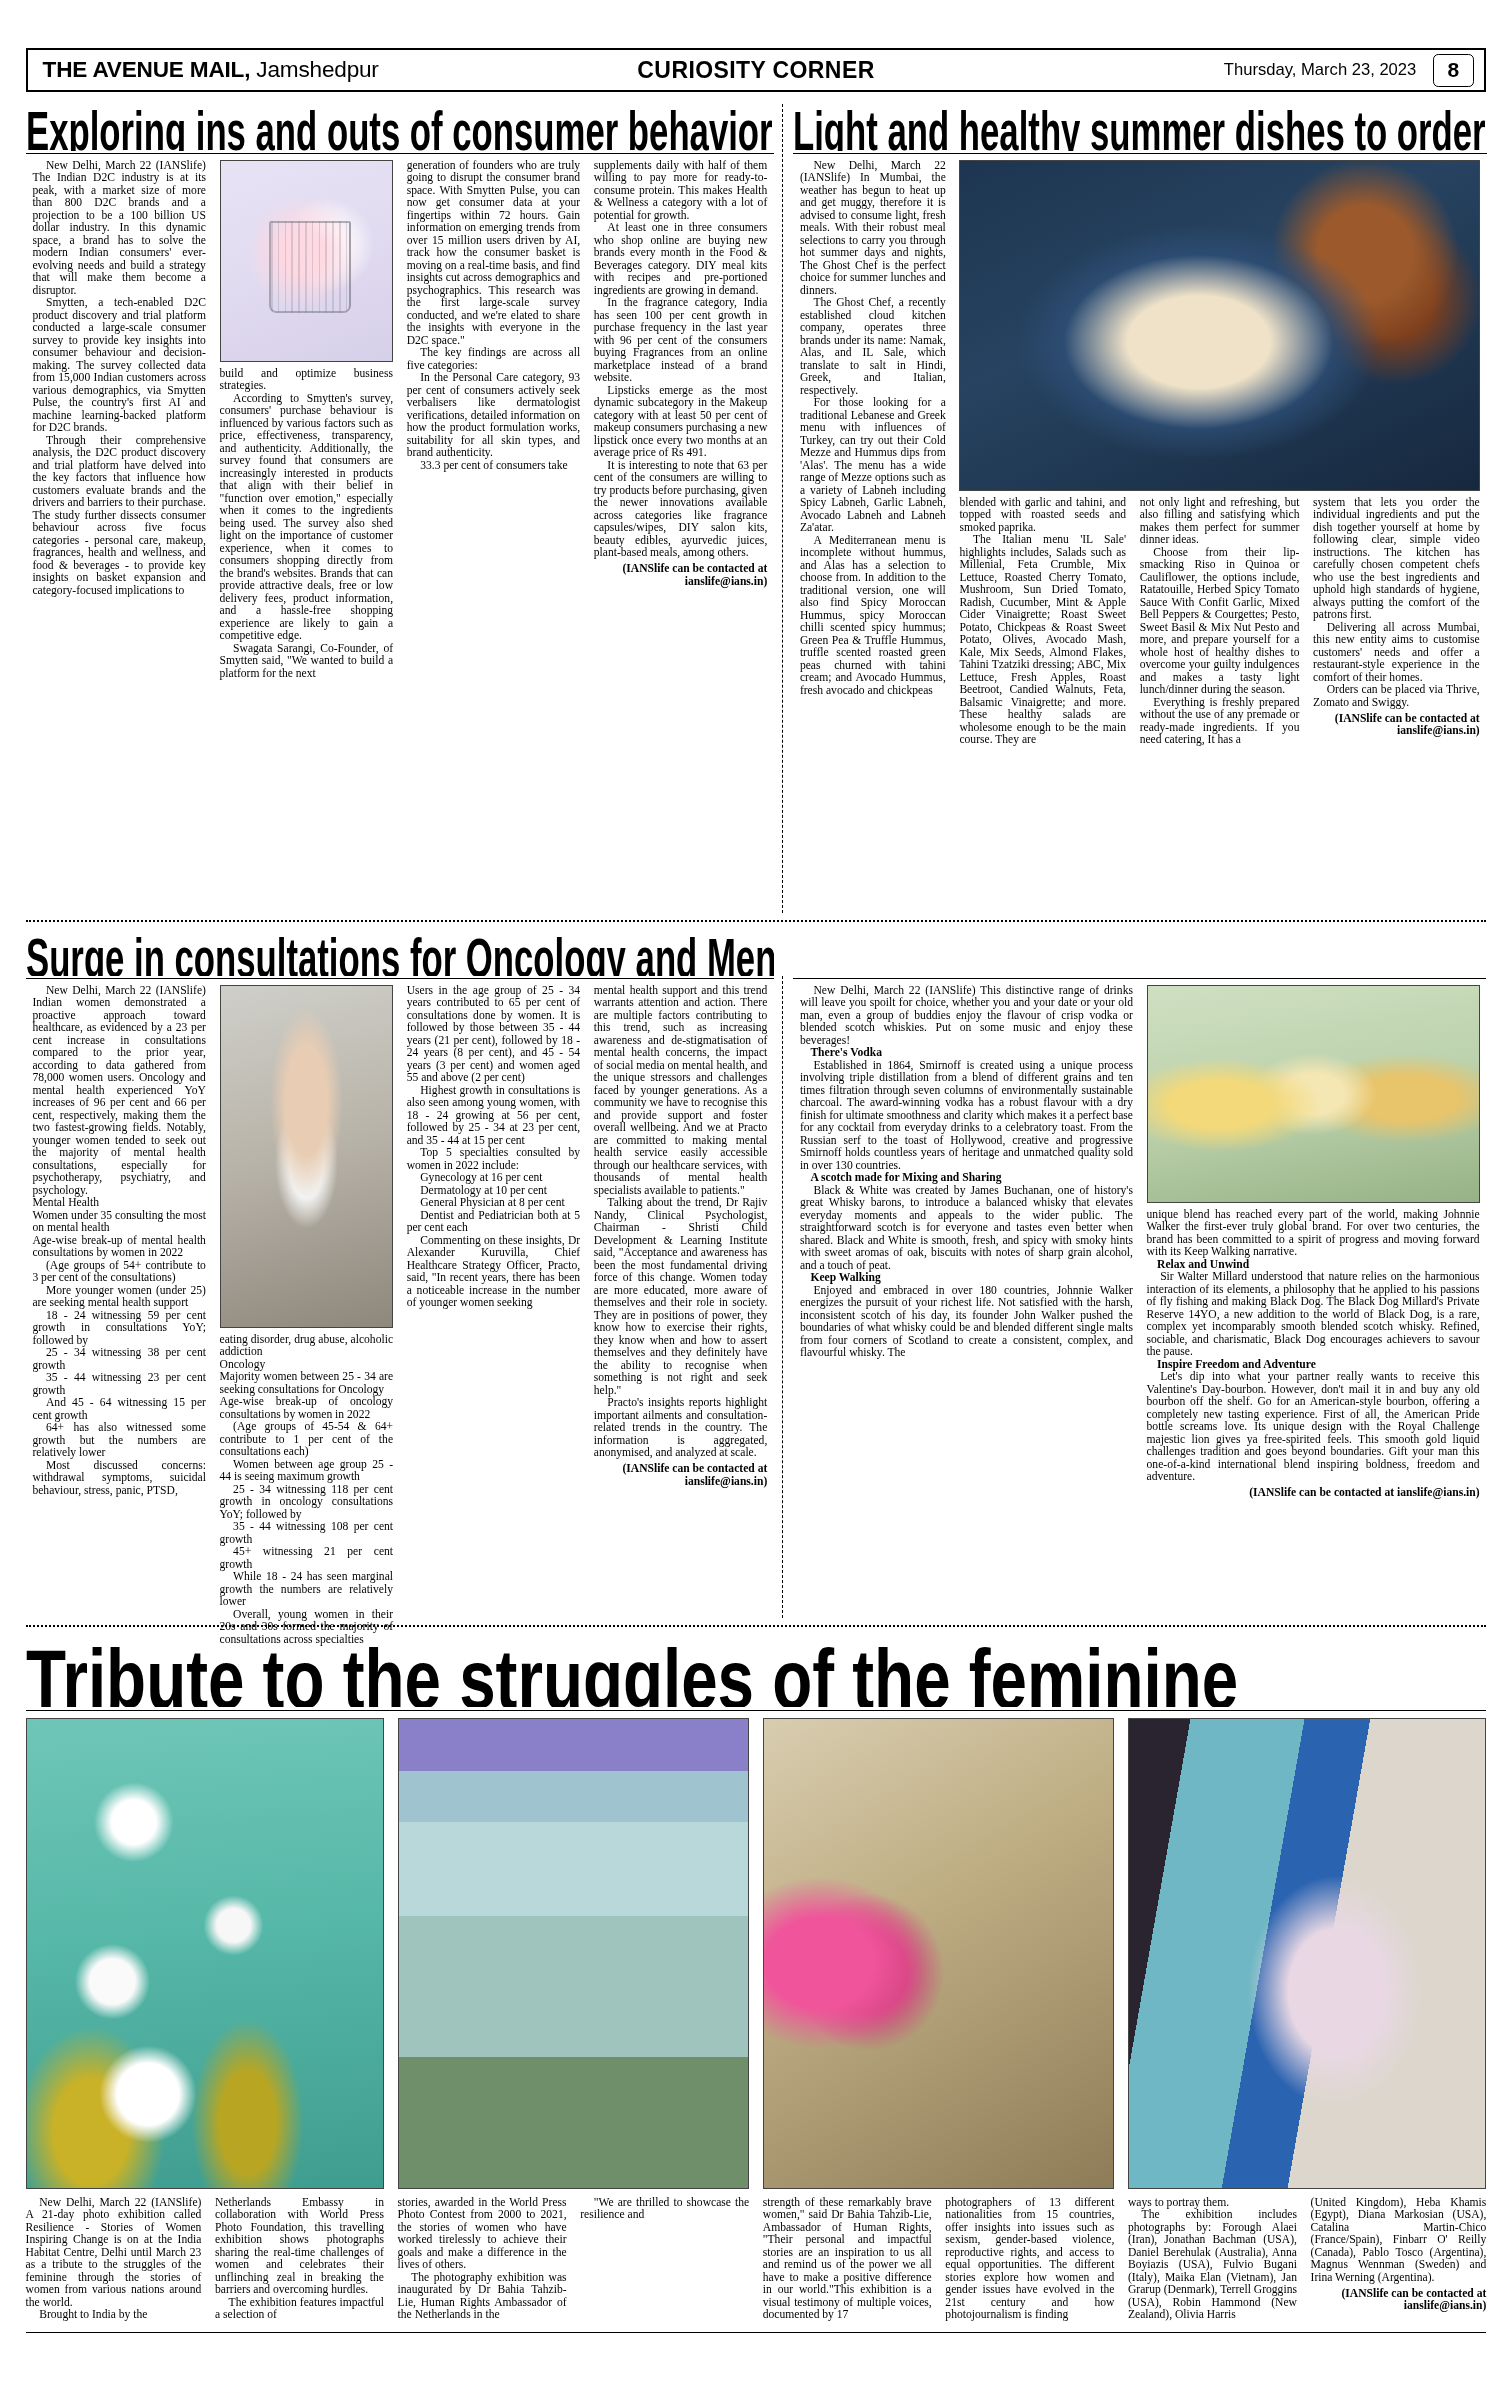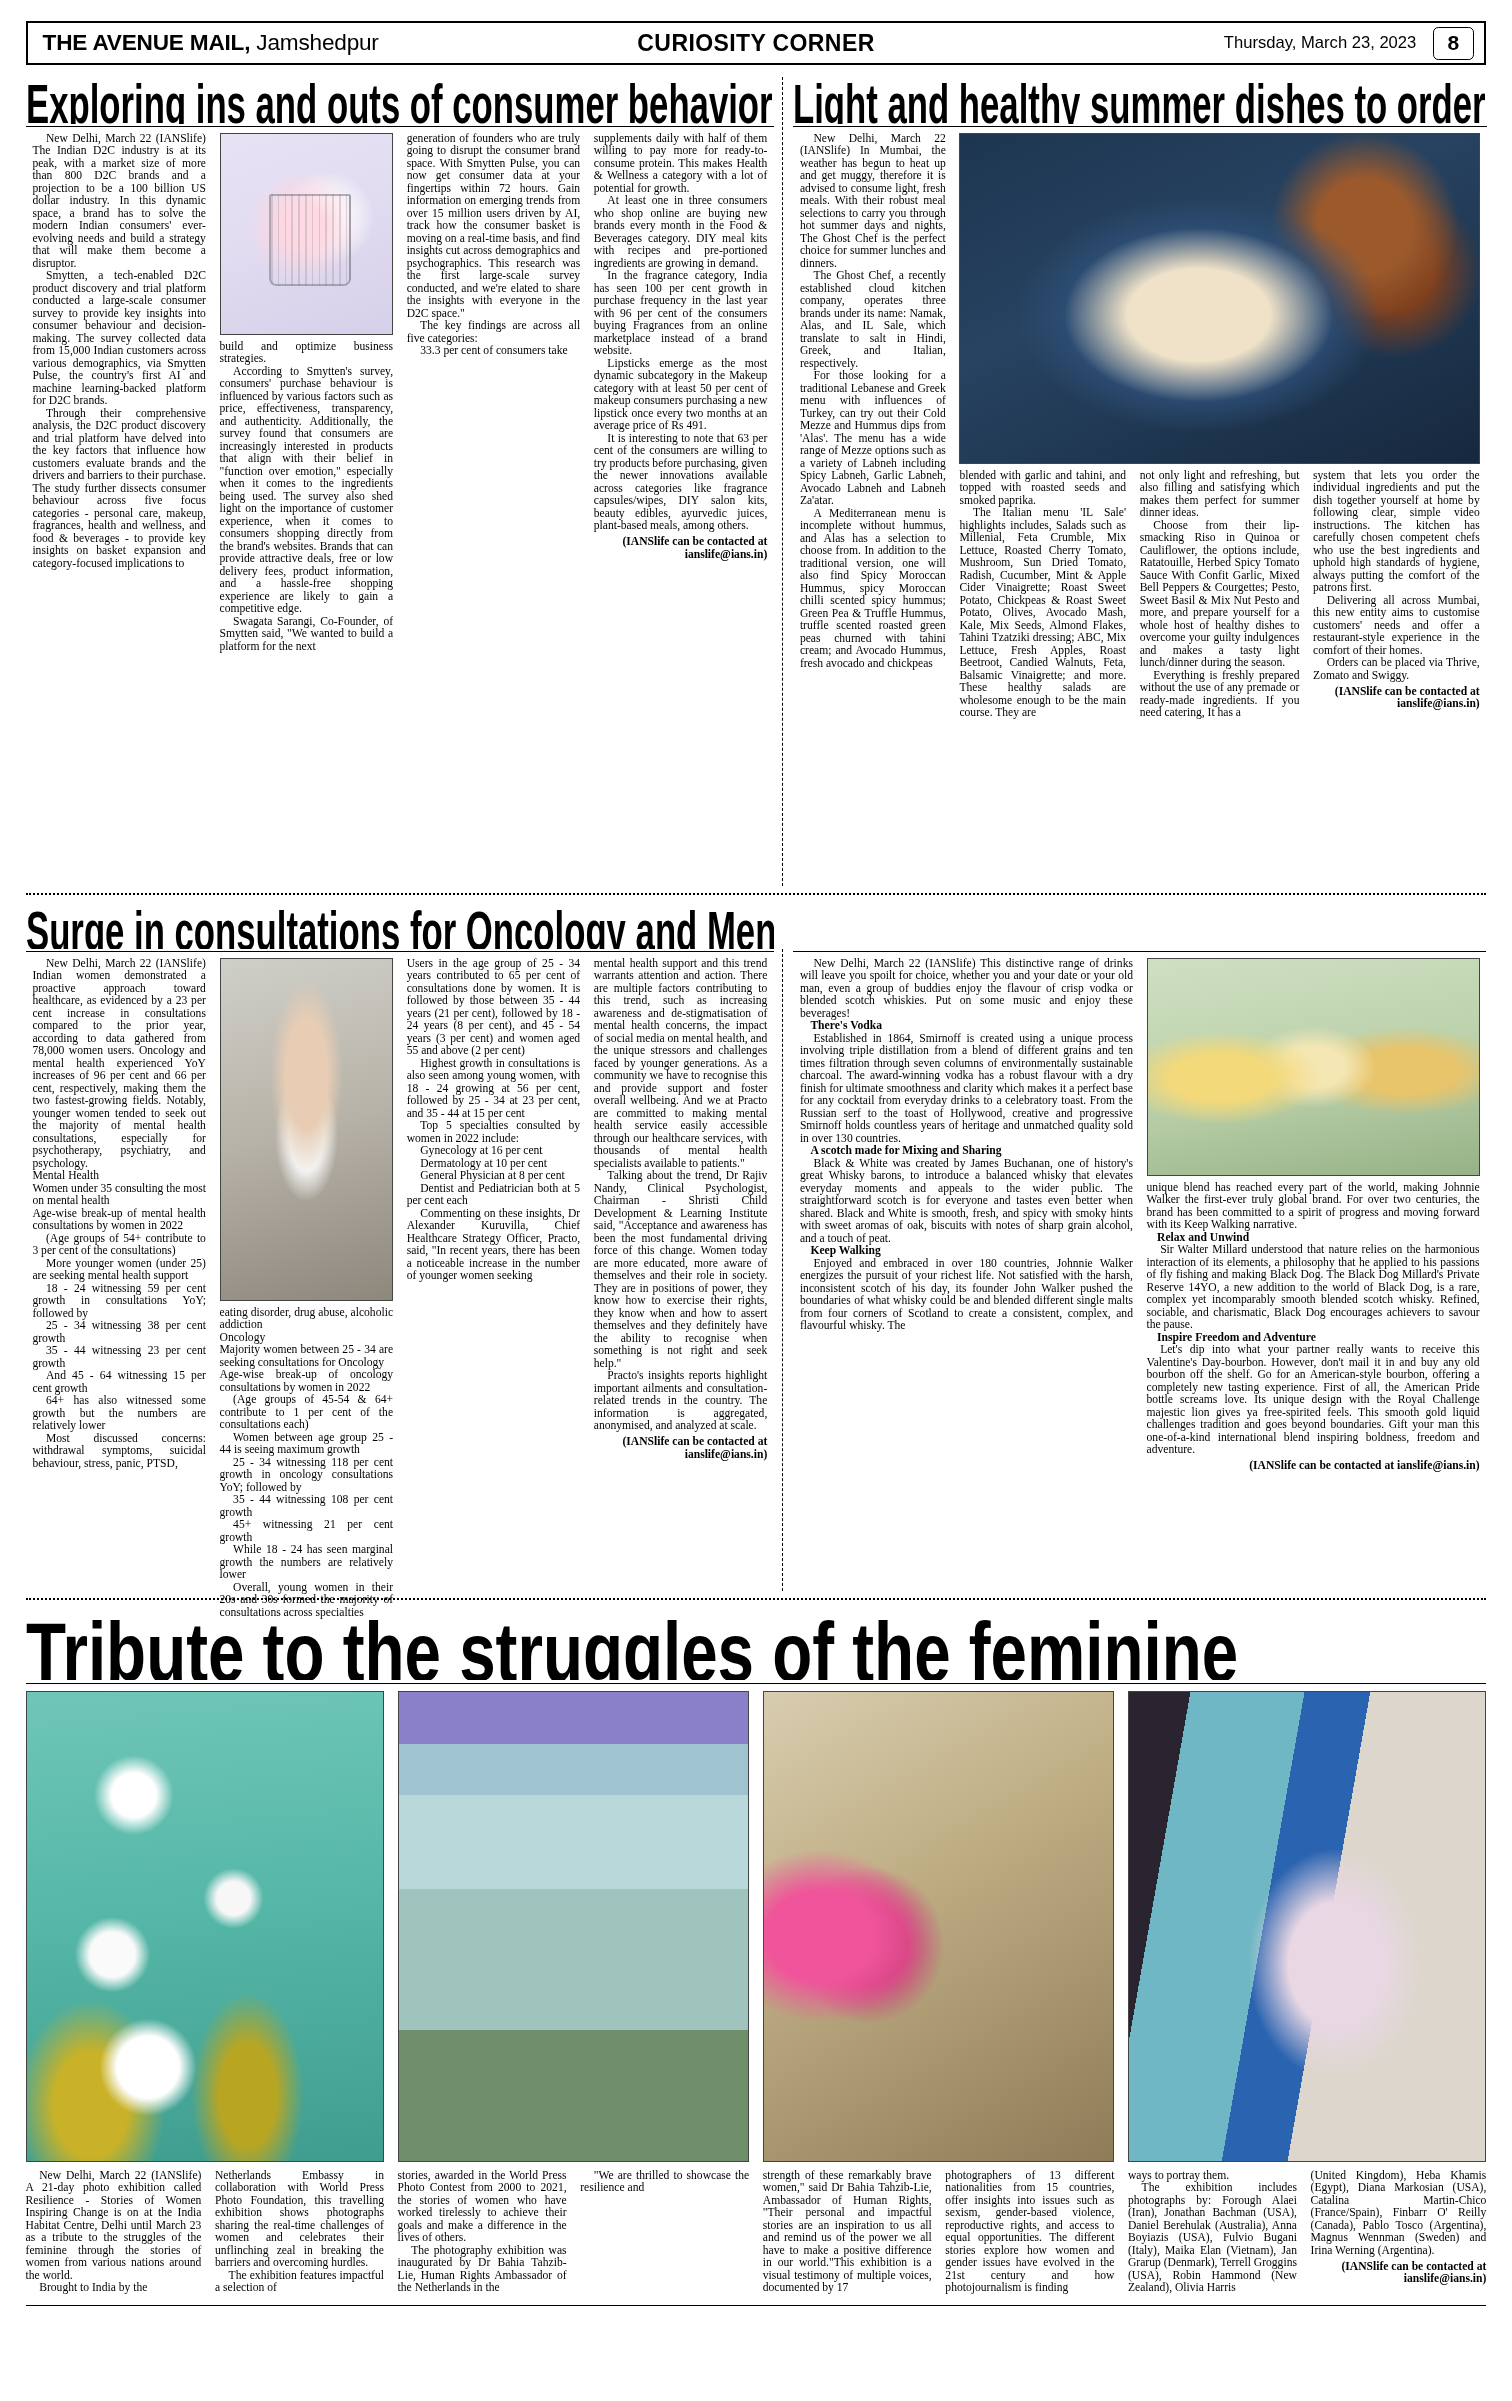--- a/index.html
+++ b/index.html
@@ -10,21 +10,21 @@
     font-family:"Liberation Serif", serif;
     color:#000;
     position:relative;
     overflow:hidden;
   }
   .page { width:1512px; height:2401px; padding:21px 25.6px 7.5px 25.6px; position:relative; }
 
   
   .masthead{
     border:2.3px solid #000; height:44px; display:flex; align-items:center;
-    padding:0 10.5px 0 15px; position:relative; margin-bottom:12px;
+    padding:0 10.5px 0 15px; position:relative; margin-bottom:12px;margin-top:27px;
   }
   .mh-left{ font-family:"Liberation Sans", sans-serif; font-size:22.6px; letter-spacing:-0.2px; white-space:nowrap;}
   .mh-left b{ font-weight:bold; }
   .mh-left span{ font-weight:normal; }
   .mh-center{
     position:absolute; left:0; right:0; text-align:center;
     font-family:"Liberation Sans", sans-serif; font-weight:bold; font-size:23px;
     letter-spacing:0.4px; pointer-events:none;
   }
   .mh-right{ margin-left:auto; display:flex; align-items:center; gap:16.6px; z-index:2;}
@@ -166,20 +166,21 @@
         <div class="col" style="width:25%">
           <div class="photo ph-cart"></div>
           <div style="height:6px"></div>
           <p class="t noind">build and optimize business strategies.</p>
           <p class="t">According to Smytten's survey, consumers' purchase behaviour is influenced by various factors such as price, effectiveness, transparency, and authenticity. Additionally, the survey found that consumers are increasingly interested in products that align with their belief in "function over emotion," especially when it comes to the ingredients being used. The survey also shed light on the importance of customer experience, when it comes to consumers shopping directly from the brand's websites. Brands that can provide attractive deals, free or low delivery fees, product information, and a hassle-free shopping experience are likely to gain a competitive edge.</p>
           <p class="t">Swagata Sarangi, Co-Founder, of Smytten said, "We wanted to build a platform for the next</p>
         </div>
         <div class="col" style="width:25%">
           <p class="t noind">generation of founders who are truly going to disrupt the consumer brand space. With Smytten Pulse, you can now get consumer data at your fingertips within 72 hours. Gain information on emerging trends from over 15 million users driven by AI, track how the consumer basket is moving on a real-time basis, and find insights cut across demographics and psychographics. This research was the first large-scale survey conducted, and we're elated to share the insights with everyone in the D2C space."</p>
           <p class="t">The key findings are across all five categories:</p>
+          <p class="t">In the Personal Care category, 93 per cent of consumers actively seek verbalisers like dermatologist verifications, detailed information on how the product formulation works, suitability for all skin types, and brand authenticity.</p>
           <p class="t">33.3 per cent of consumers take</p>
         </div>
         <div class="col" style="width:25%">
           <p class="t noind">supplements daily with half of them willing to pay more for ready-to-consume protein. This makes Health &amp; Wellness a category with a lot of potential for growth.</p>
           <p class="t">At least one in three consumers who shop online are buying new brands every month in the Food &amp; Beverages category. DIY meal kits with recipes and pre-portioned ingredients are growing in demand.</p>
           <p class="t">In the fragrance category, India has seen 100 per cent growth in purchase frequency in the last year with 96 per cent of the consumers buying Fragrances from an online marketplace instead of a brand website.</p>
           <p class="t">Lipsticks emerge as the most dynamic subcategory in the Makeup category with at least 50 per cent of makeup consumers purchasing a new lipstick once every two months at an average price of Rs 491.</p>
           <p class="t">It is interesting to note that 63 per cent of the consumers are willing to try products before purchasing, given the newer innovations available across categories like fragrance capsules/wipes, DIY salon kits, beauty edibles, ayurvedic juices, plant-based meals, among others.</p>
           <p class="t credit">(IANSlife can be contacted at ianslife@ians.in)</p>
         </div>

